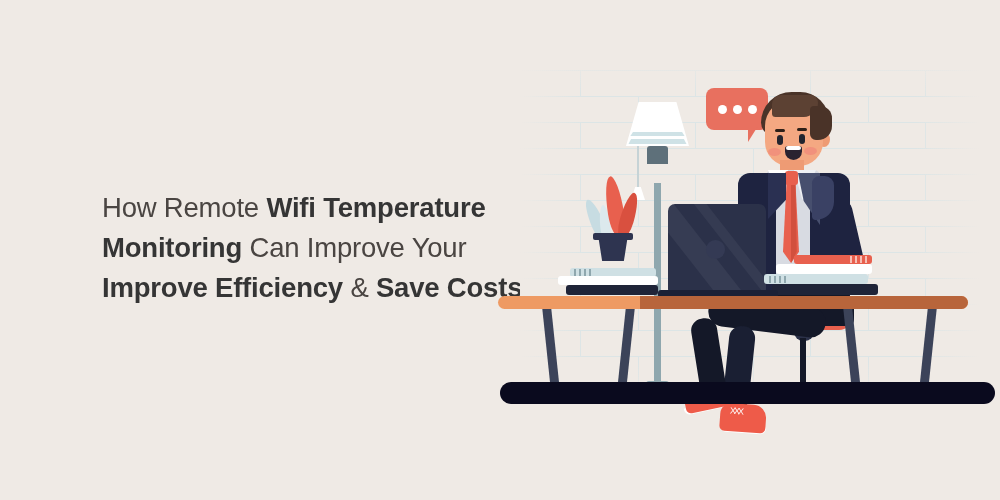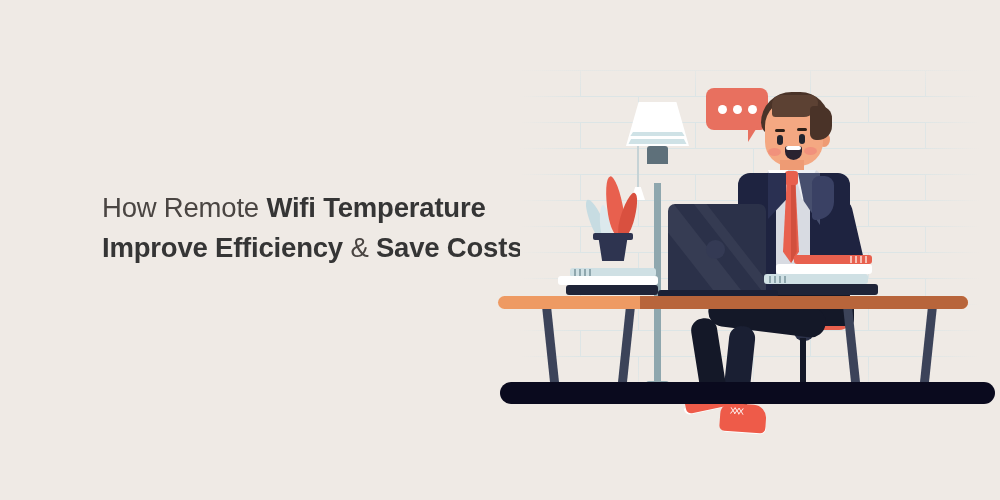--- a/index.html
+++ b/index.html
@@ -222,20 +222,21 @@
   .bdot { position:absolute; top:17px; width:9px; height:9px; background:#FFFFFF; border-radius:50%; }
   .bdot.d1 { left:12px; } .bdot.d2 { left:27px; } .bdot.d3 { left:42px; }
 </style>
 </head>
 <body>
 
 <div class="banner">
 
   <div class="headline">
     <span class="hl-line"><span class="l">How Remote </span><span class="b">Wifi Temperature</span></span>
+    <span class="hl-line"><span class="b">Monitoring</span><span class="l"> Can Improve Your</span></span>
     <span class="hl-line"><span class="b">Improve Efficiency</span><span class="l"> &amp; </span><span class="b">Save Costs</span></span>
   </div>
 
   <div class="illo">
 
     <div class="wall">
       <div class="row" style="left:0;top:18px;width:460px"></div>
       <div class="row" style="left:0;top:44px;width:460px"></div>
       <div class="row" style="left:0;top:70px;width:460px"></div>
       <div class="row" style="left:0;top:96px;width:460px"></div>

